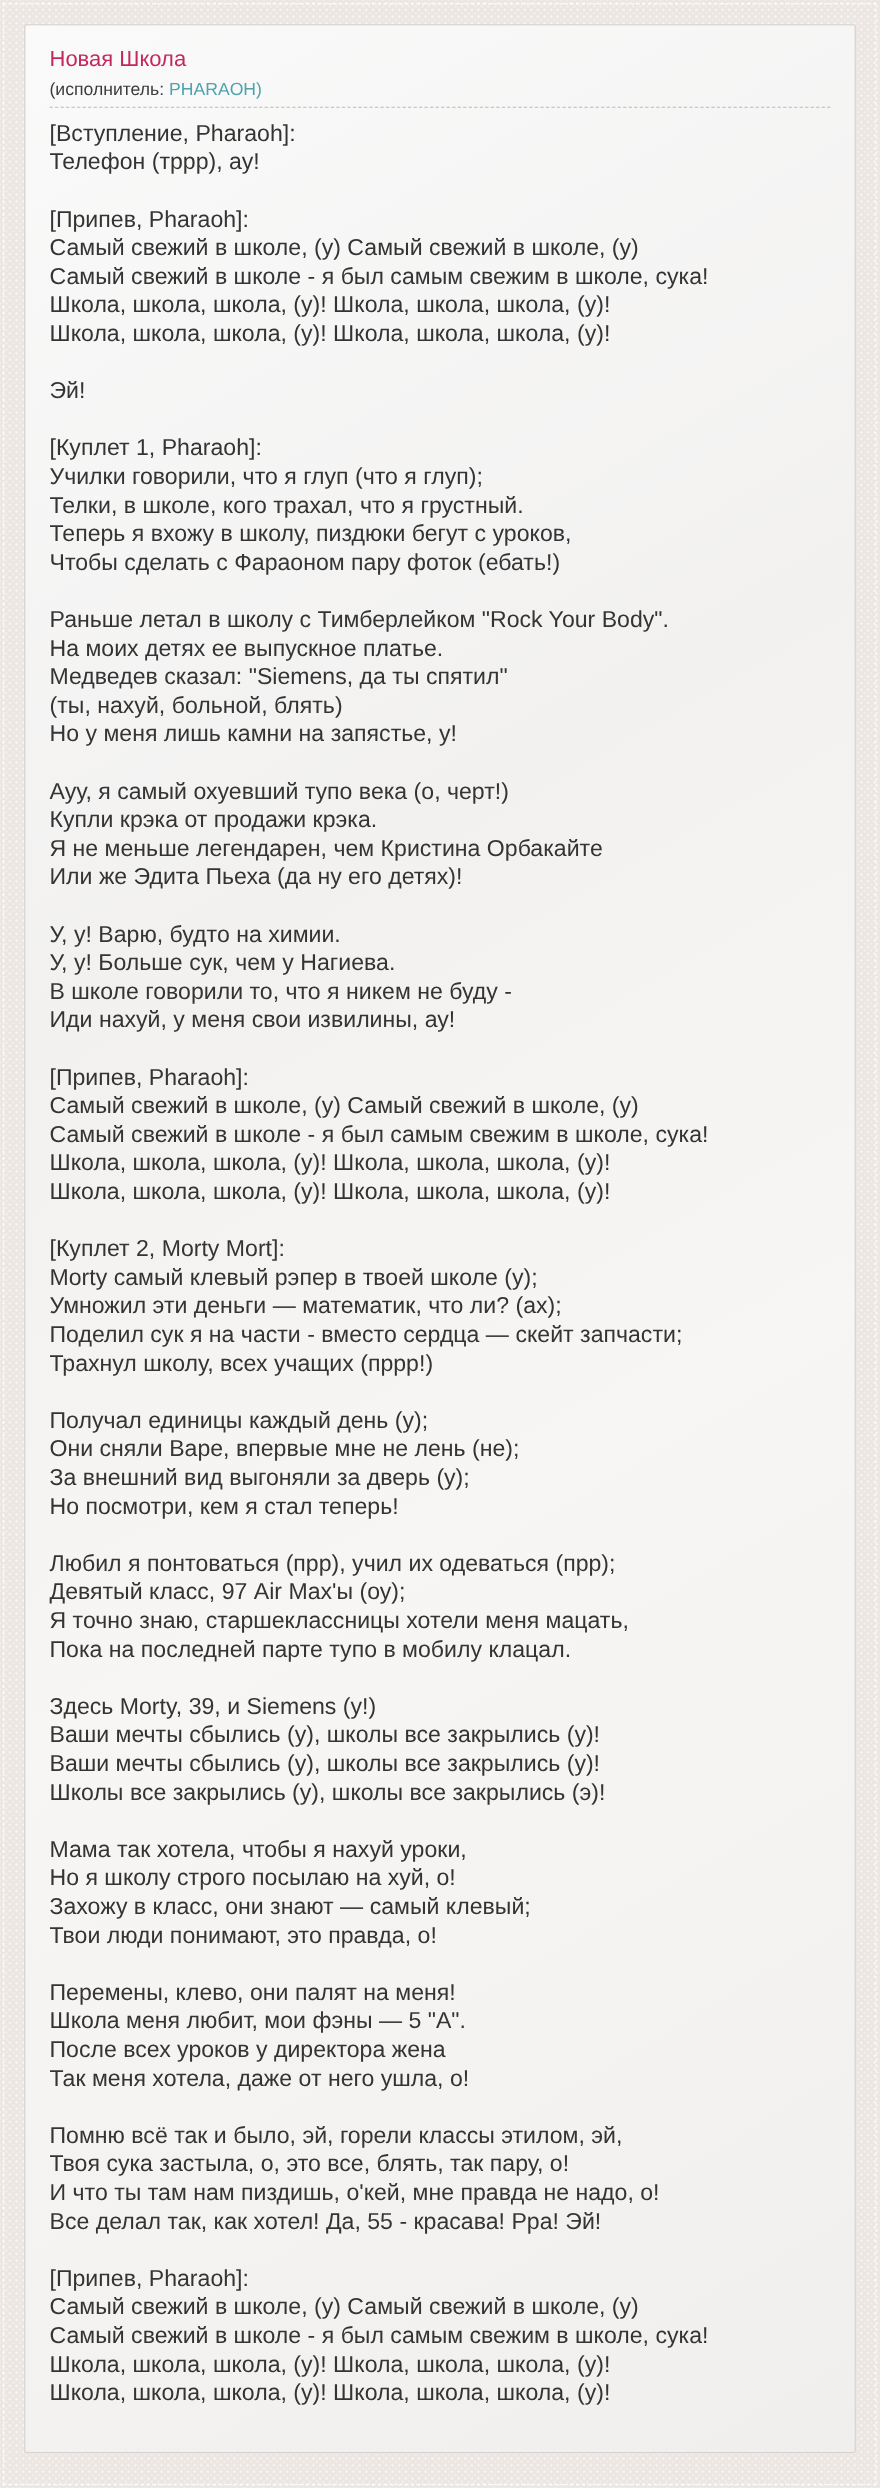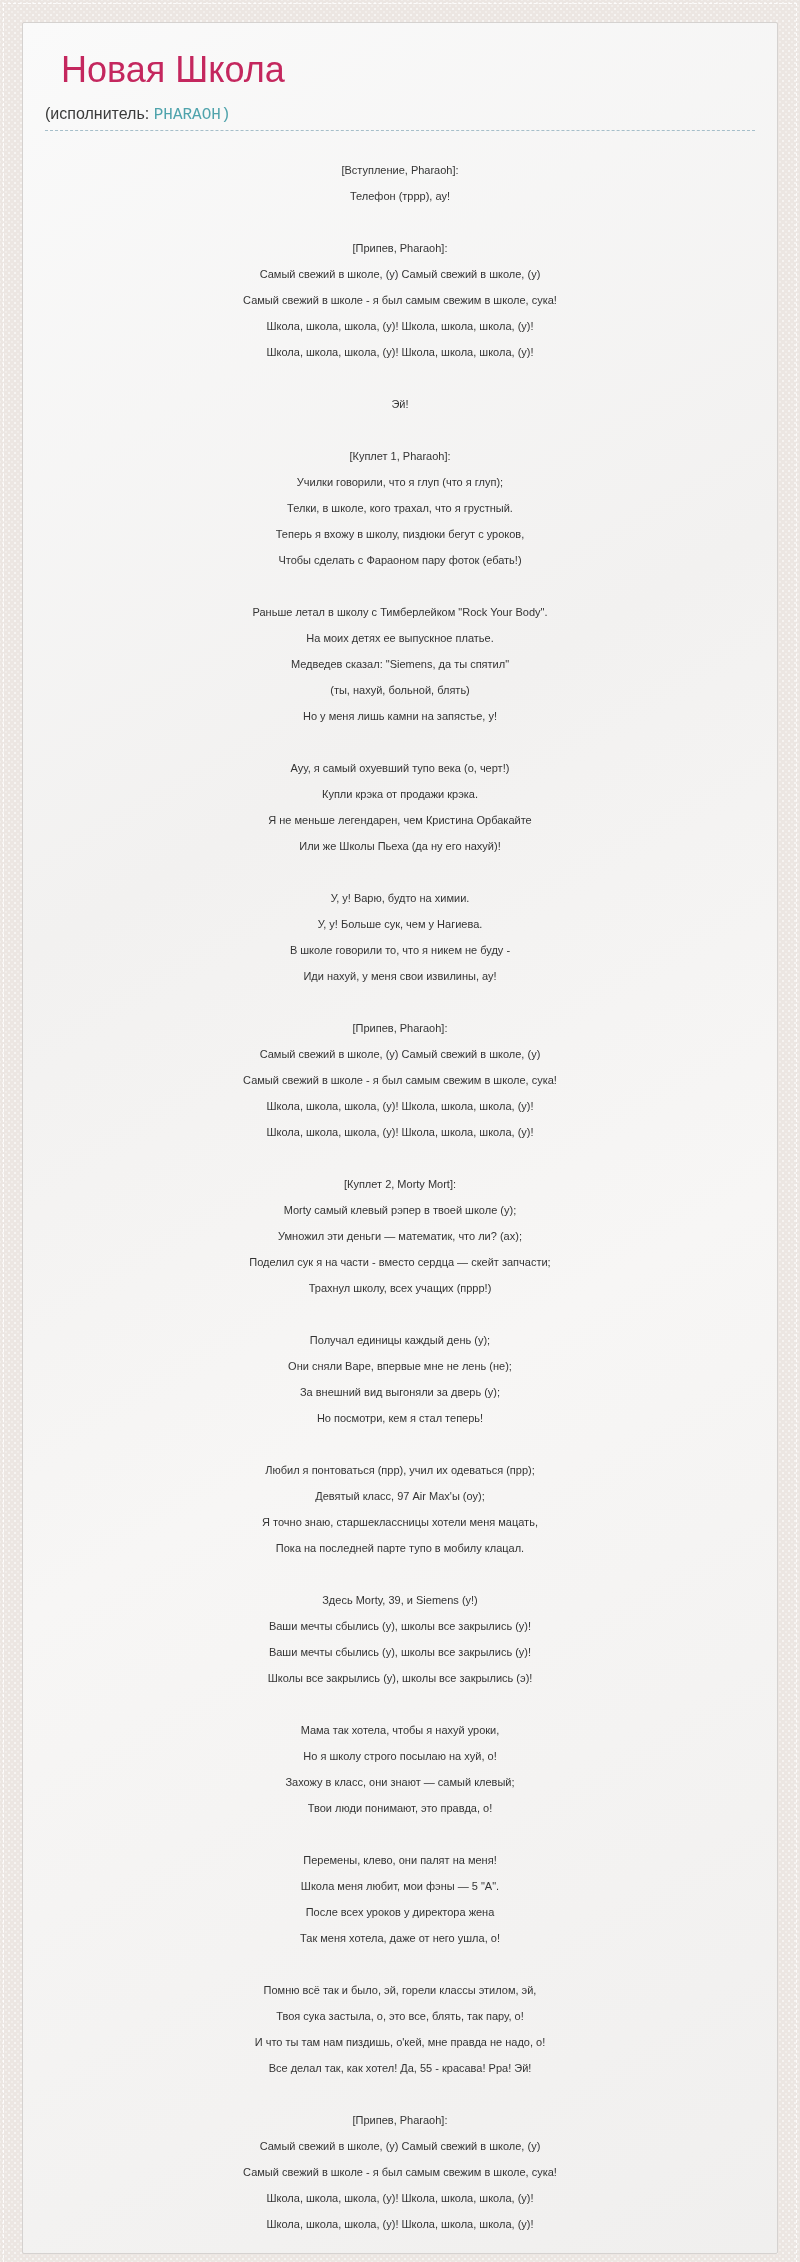--- a/index.html
+++ b/index.html
@@ -38,43 +38,41 @@
     background: linear-gradient(150deg, #fafafa 0%, #f2f1f0 35%, #f7f6f5 60%, #f0efee 100%);
     border: 1px solid var(--card-border);
     border-radius: 2px;
     padding: 14px 22px 16px 22px;
   }
   .header {
     border-bottom: 1px dashed var(--separator);
     padding-bottom: 4px;
   }
   .song-title {
-    margin: 16px;
-    font-size: 36px;
+    margin: 0;
+    font-size: 20px;
     line-height: 34px;
     font-weight: normal;
     color: var(--title-color);
   }
   .artist-line {
     font-size: 16px;
     line-height: 22px;
     color: #3b3b3b;
   }
   .artist-line a,
   .artist-suffix {
     color: var(--artist-link);
     text-decoration: none;
-    font-family: Liberation Mono, monospace;
   }
   .lyrics {
-    margin-top: 26px;
-    font-size: 11px;
+    margin-top: 11px;
+    font-size: 21px;
     line-height: 26px;
     color: var(--text-color);
-    text-align: center;
   }
   .stanza + .stanza { margin-top: 26px; }
   .line { white-space: pre-wrap; min-height: 26px; }
 </style>
 </head>
 <body>
 
 <div class="edge-frame"></div>
 
 <div class="card">
@@ -109,21 +107,21 @@
         <div class="line">Раньше летал в школу с Тимберлейком "Rock Your Body".</div>
         <div class="line">На моих детях ее выпускное платье.</div>
         <div class="line">Медведев сказал: "Siemens, да ты спятил"</div>
         <div class="line">(ты, нахуй, больной, блять)</div>
         <div class="line">Но у меня лишь камни на запястье, у!</div>
       </div>
       <div class="stanza">
         <div class="line">Ауу, я самый охуевший тупо века (о, черт!)</div>
         <div class="line">Купли крэка от продажи крэка.</div>
         <div class="line">Я не меньше легендарен, чем Кристина Орбакайте</div>
-        <div class="line">Или же Школы Пьеха (да ну его нахуй)!</div>
+        <div class="line">Или же Эдита Пьеха (да ну его детях)!</div>
       </div>
       <div class="stanza">
         <div class="line">У, у! Варю, будто на химии.</div>
         <div class="line">У, у! Больше сук, чем у Нагиева.</div>
         <div class="line">В школе говорили то, что я никем не буду -</div>
         <div class="line">Иди нахуй, у меня свои извилины, ау!</div>
       </div>
       <div class="stanza">
         <div class="line">[Припев, Pharaoh]:</div>
         <div class="line">Самый свежий в школе, (у) Самый свежий в школе, (у)</div>

